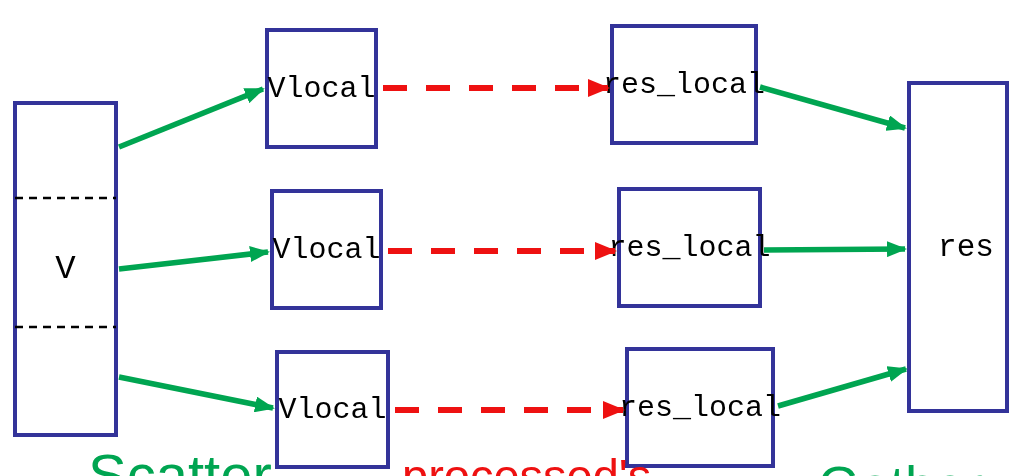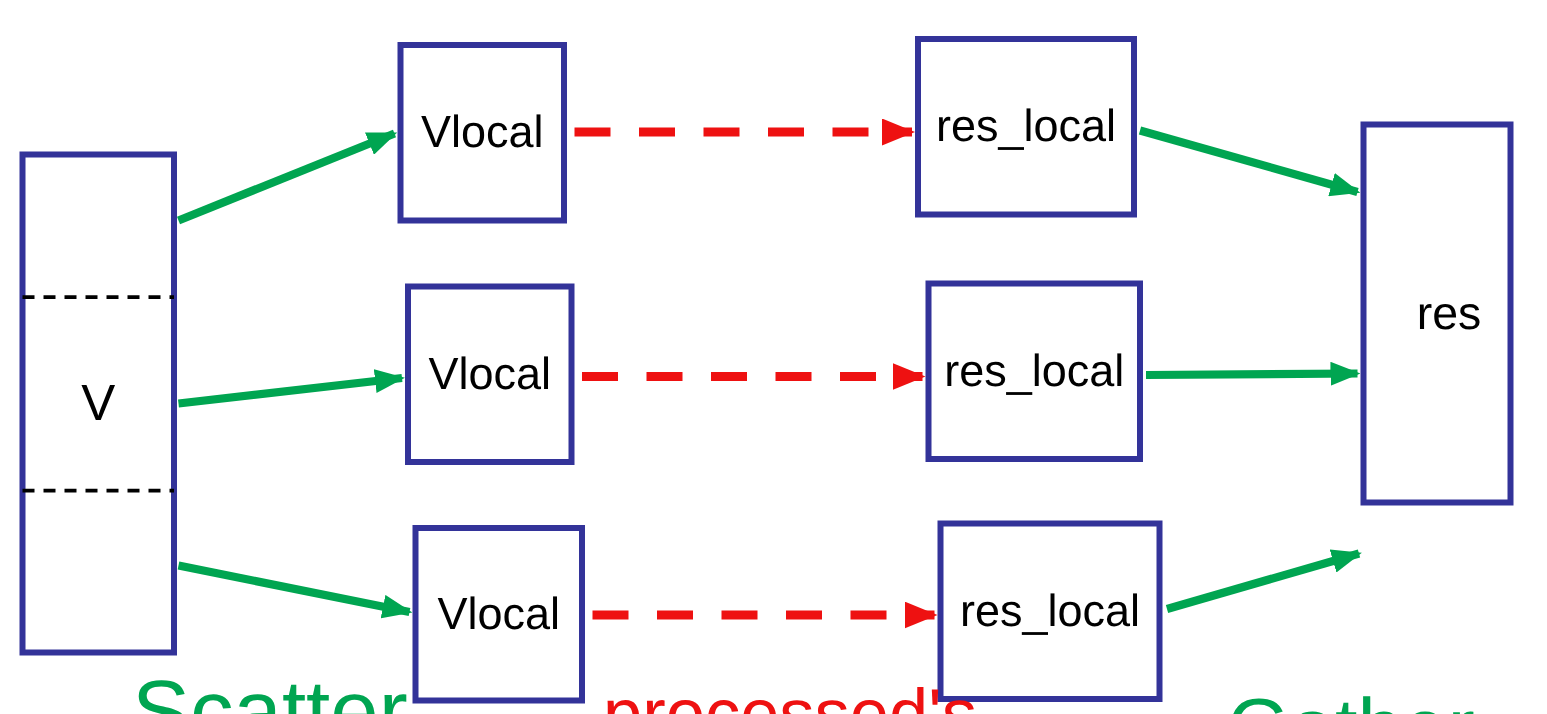--- a/index.html
+++ b/index.html
@@ -23,32 +23,33 @@
   }
   .box {
     position: absolute;
     box-sizing: border-box;
     border: 4px solid #333399;
     background: #ffffff;
     display: flex;
     align-items: center;
     justify-content: center;
     color: #000000;
+    font-family: Liberation Mono, monospace;
   }
   .box span {
     white-space: nowrap;
   }
   .v-box        { left: 13px;  top: 101px; width: 105px; height: 336px; font-size: 34px; }
   .vlocal-1     { left: 265px; top: 28px;  width: 113px; height: 121px; font-size: 30px; }
   .vlocal-2     { left: 270px; top: 189px; width: 113px; height: 121px; font-size: 30px; }
   .vlocal-3     { left: 275px; top: 350px; width: 115px; height: 119px; font-size: 30px; }
   .reslocal-1   { left: 610px; top: 24px;  width: 148px; height: 121px; font-size: 30px; }
   .reslocal-2   { left: 617px; top: 187px; width: 145px; height: 121px; font-size: 30px; }
   .reslocal-3   { left: 625px; top: 347px; width: 150px; height: 121px; font-size: 30px; }
-  .res-box      { left: 907px; top: 81px;  width: 102px; height: 256px; font-size: 31px; padding-left: 16px; }
+  .res-box      { left: 907px; top: 81px;  width: 102px; height: 332px; font-size: 31px; padding-left: 16px; }
   .caption {
     position: absolute;
     line-height: 1;
     font-weight: normal;
     white-space: nowrap;
   }
   .caption-scatter { left: 88px;  top: 446px; font-size: 58px; color: #00A551; }
   .caption-process { left: 402px; top: 452px; font-size: 47px; color: #EE1111; }
   .caption-gather  { left: 818px; top: 458px; font-size: 54px; color: #00A551; }
 </style>

